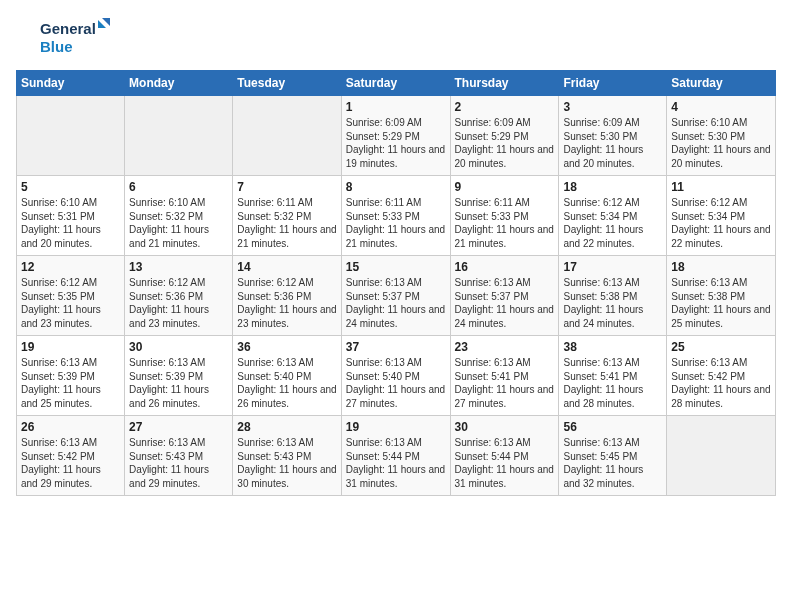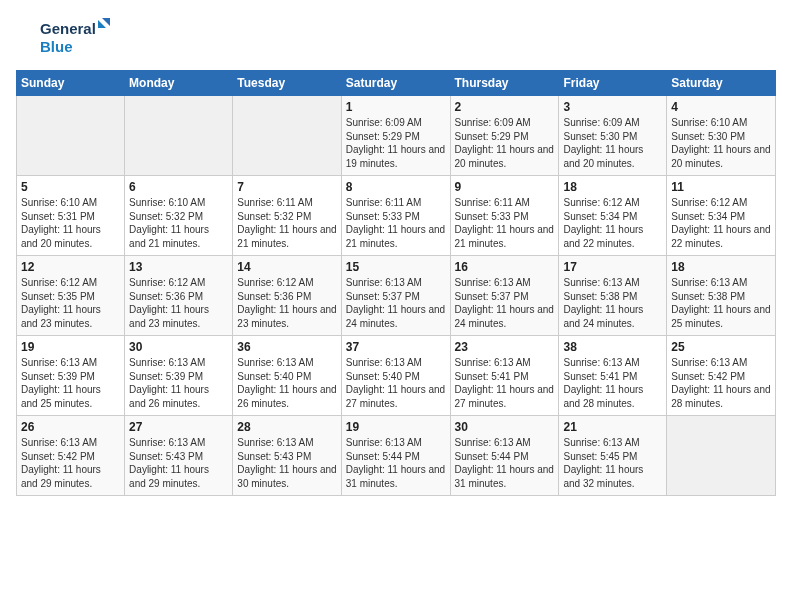--- a/index.html
+++ b/index.html
@@ -301,21 +301,21 @@
 Sunset: 5:44 PM
 Daylight: 11 hours and 31 minutes.</div>
           </td>
           <td>
             <span class="day-number">30</span>
             <div class="day-info" style="white-space: pre-line;">Sunrise: 6:13 AM
 Sunset: 5:44 PM
 Daylight: 11 hours and 31 minutes.</div>
           </td>
           <td>
-            <span class="day-number">21</span>
+            <span class="day-number">56</span>
             <div class="day-info" style="white-space: pre-line;">Sunrise: 6:13 AM
 Sunset: 5:45 PM
 Daylight: 11 hours and 32 minutes.</div>
           </td>
           <td class="empty-cell"></td>
         </tr>
       </tbody>
   </table>
 </div>
 

